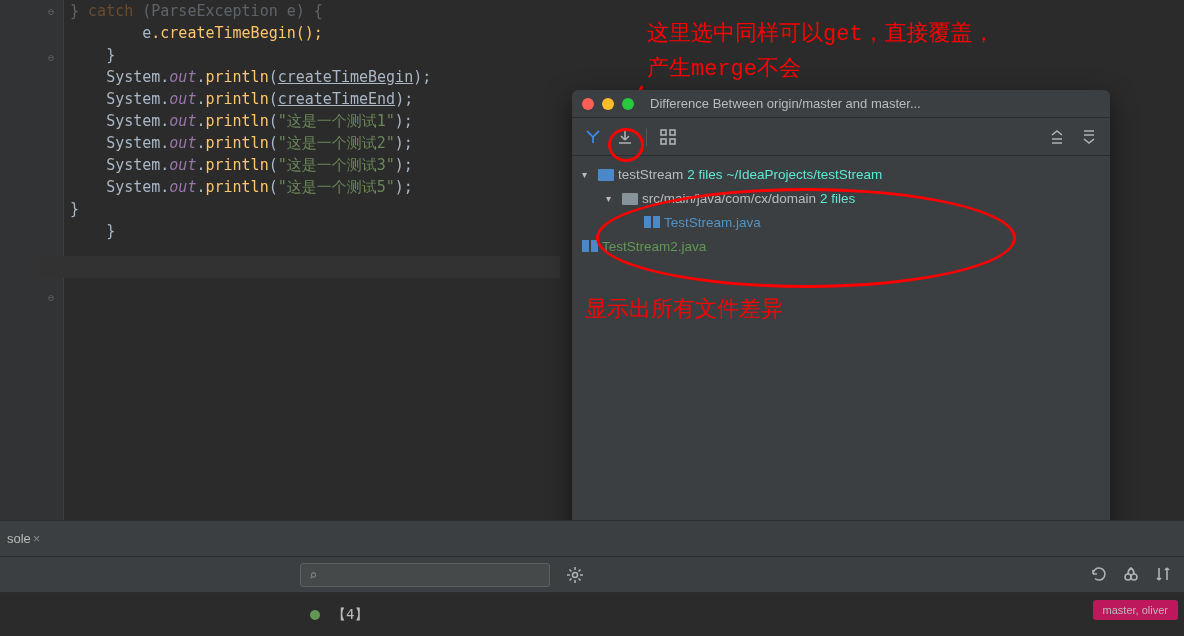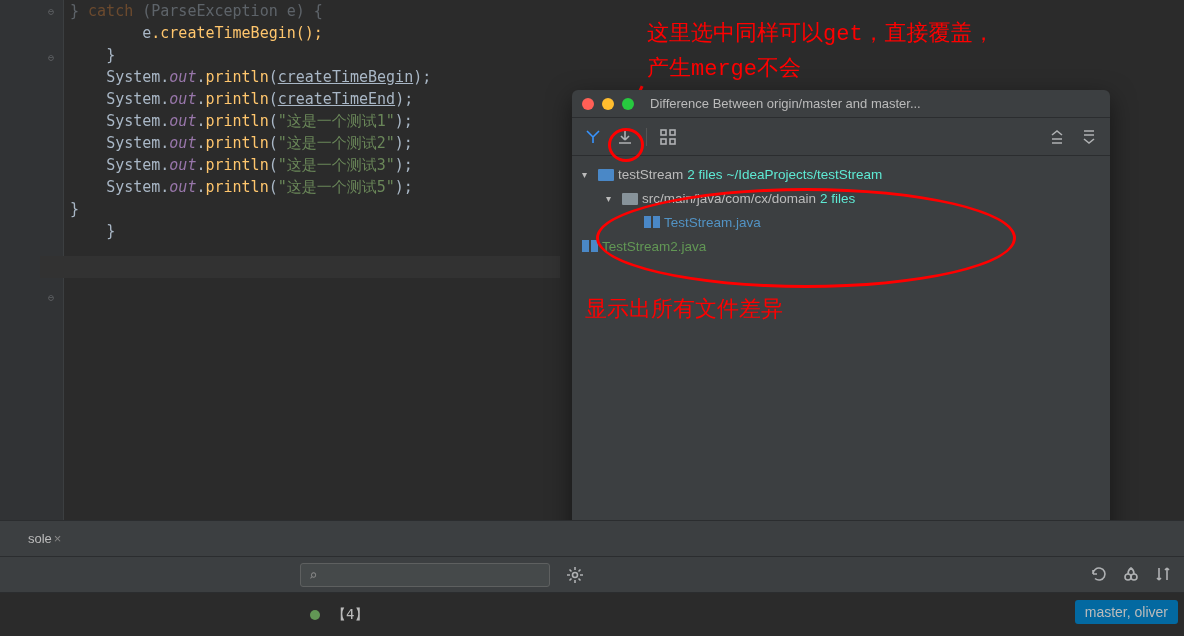--- a/index.html
+++ b/index.html
@@ -113,21 +113,21 @@
   .red-circle { position:absolute; border:3px solid #ff0000; border-radius:50%; }
   
   .bottom-bar {
     position:absolute;
     left:0; top:520px; width:100%; height:36px;
     background:#3c3f41;
     border-top:1px solid #2b2d2f;
     display:flex; align-items:center;
     font-family:-apple-system,sans-serif; font-size:13px; color:#bbbbbb;
   }
-  .tab-close { display:flex; align-items:center; gap:2px; padding:8px 28px; }
+  .tab-close { display:flex; align-items:center; gap:2px; padding:8px 7px; }
   .search-row {
     position:absolute;
     left:0; top:556px; width:100%; height:36px;
     background:#3c3f41;
     border-top:1px solid #2b2d2f;
     display:flex; align-items:center;
   }
   .search-input {
     margin-left:300px;
     width:250px; height:24px;
@@ -141,22 +141,22 @@
     background:#2b2b2b;
     border-top:1px solid #2b2d2f;
     display:flex; align-items:center;
   }
   .commit-node { margin-left:310px; width:10px; height:10px; background:#629755; border-radius:50%; }
   .commit-label { margin-left:12px; color:#bbbbbb; font-size:14px; }
   .right-icons { position:absolute; right:0; top:556px; height:36px; display:flex; align-items:center; gap:14px; padding:0 12px; }
   .right-icons .ic { width:18px; height:18px; color:#afb1b3; }
   .branch-badge {
     position:absolute; right:6px; top:600px;
-    background:#0369a1; color:#bbb; padding:4px 10px; border-radius:3px;
-    font-size:14px; font-family:-apple-system,sans-serif;
+    background:#be185d; color:#bbb; padding:4px 10px; border-radius:3px;
+    font-size:11px; font-family:-apple-system,sans-serif;
   }
   .red-line { position:absolute; border-top:3px solid #ff0000; transform-origin: left center; }
 </style>
 </head>
 <body>
 
 <div class="editor">
   <div class="caret-line"></div>
   <div class="gutter">
     <span class="gutter-icon" style="top:6px">⊖</span>

